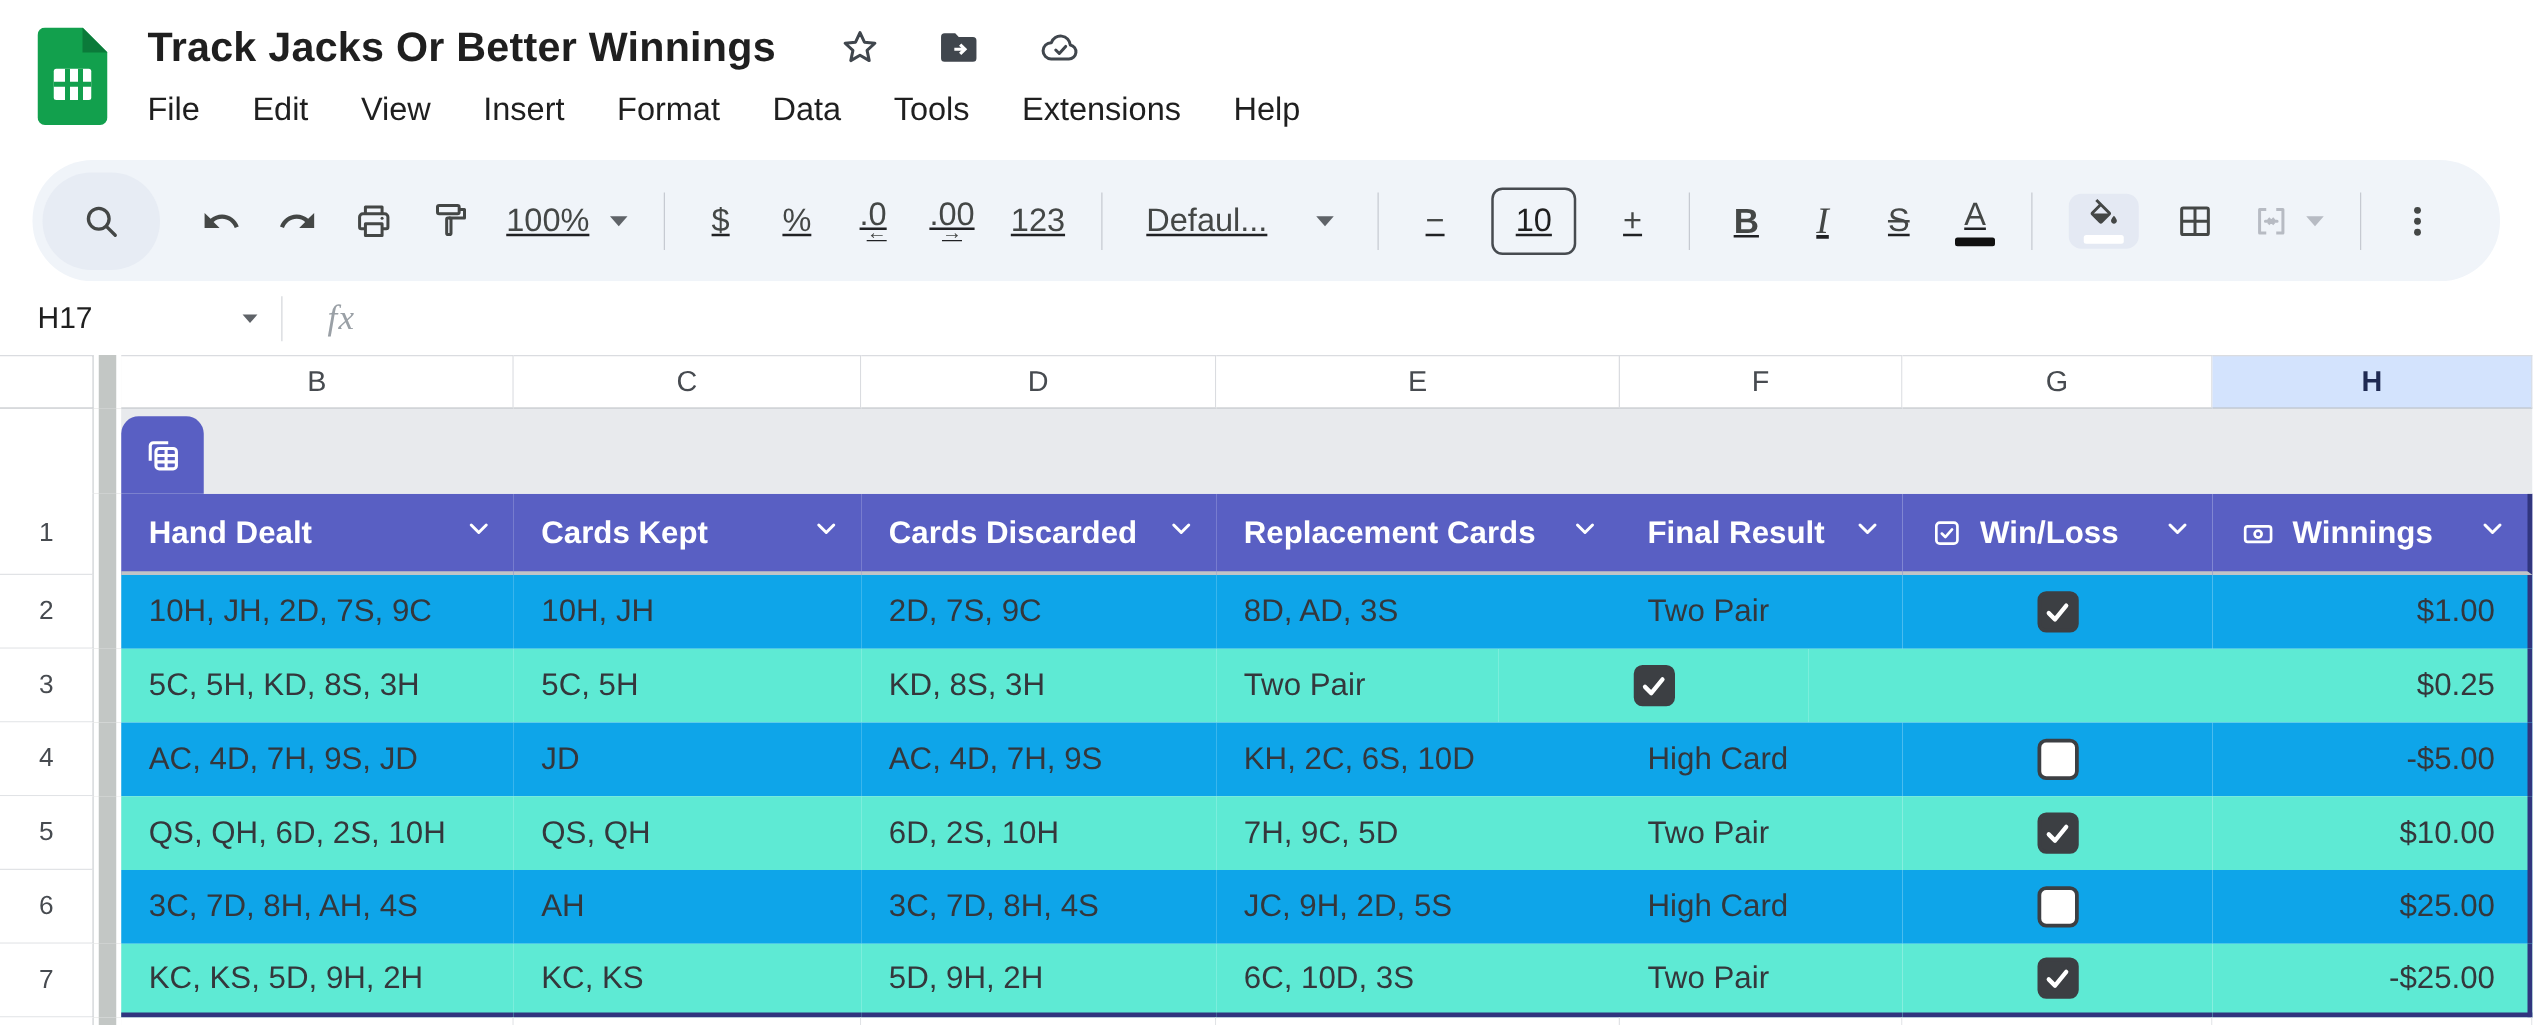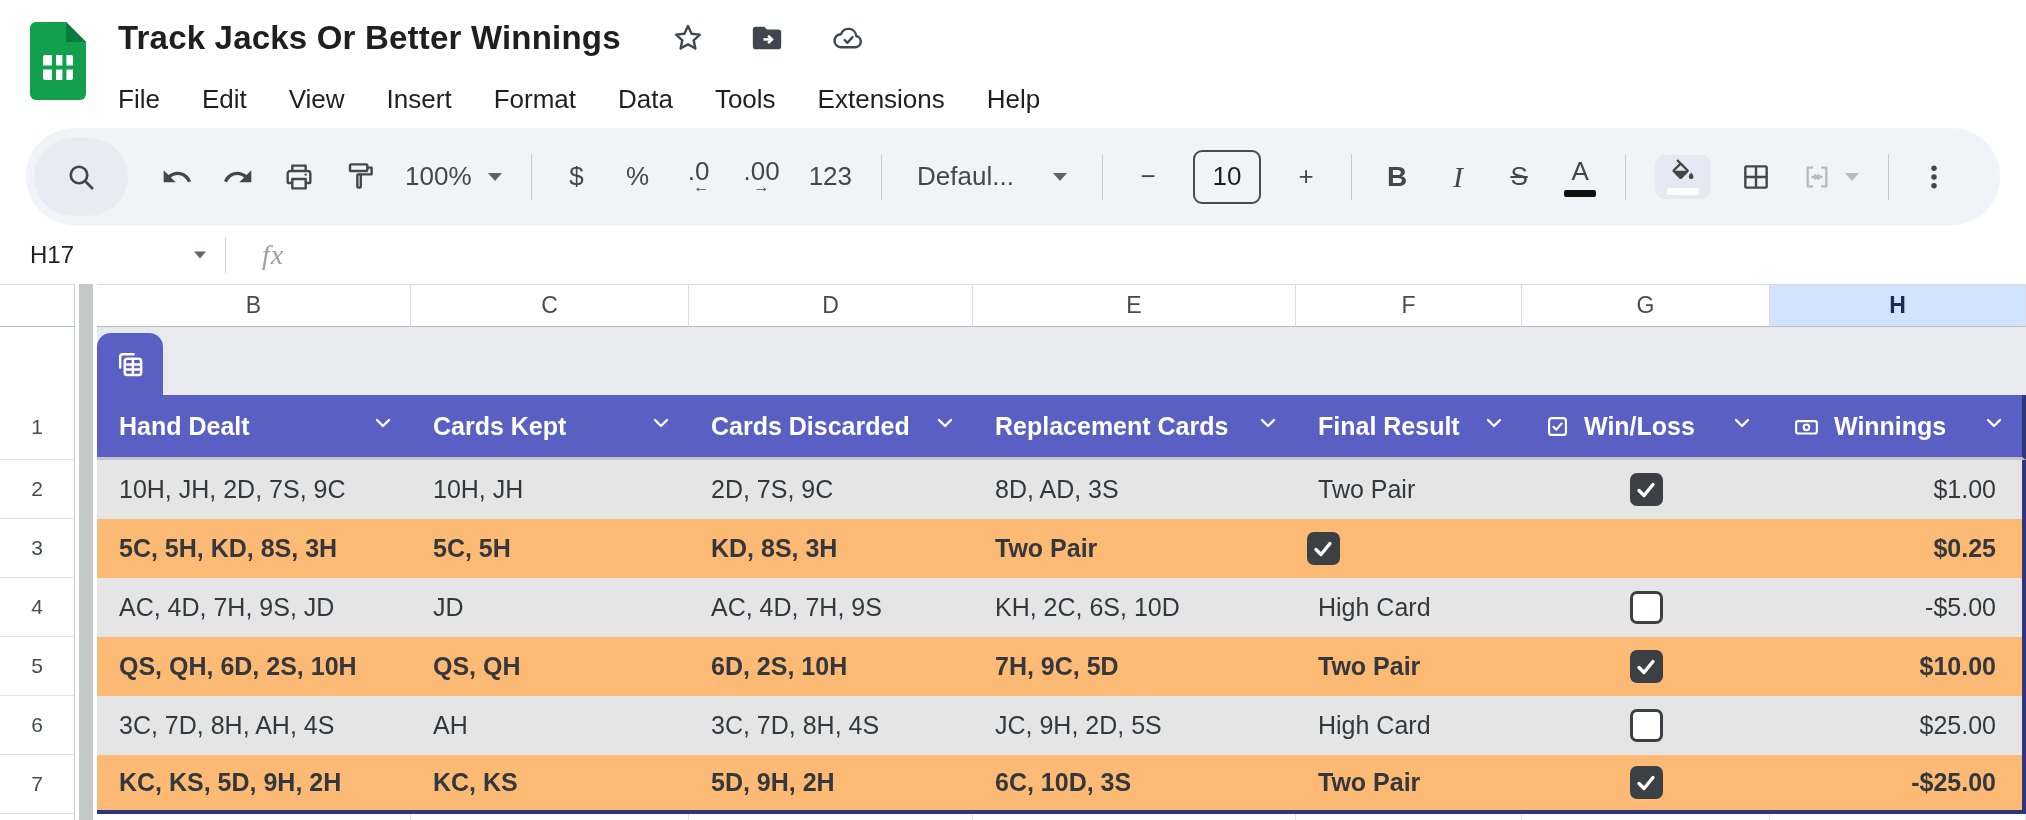--- a/index.html
+++ b/index.html
@@ -9,27 +9,27 @@
     -webkit-font-smoothing:antialiased;
   }
   
   .appbar{position:absolute;top:0;left:0;width:2026px;height:128px;background:#fff;}
   .logo{position:absolute;left:30px;top:22px;width:56px;height:78px;}
   .titleblock{position:absolute;left:118px;top:12px;display:flex;flex-direction:column;}
   .titlerow{display:flex;align-items:center;height:52px;}
   .doc-title{font-size:33px;font-weight:600;color:#1f1f1f;letter-spacing:.2px;}
   .title-icons{display:flex;align-items:center;gap:44px;margin-left:50px;}
   .title-icons svg{display:block;}
-  .menubar{display:flex;gap:42px;margin-top:20px;font-size:26px;color:#1f1f1f;}
+  .menubar{display:flex;gap:42px;margin-top:8px;font-size:26px;color:#1f1f1f;}
   .menu-item{cursor:default;}
   
   .toolbar{
     position:absolute;top:128px;left:26px;width:1974px;height:97px;box-sizing:border-box;
     background:var(--toolbar-bg,#f0f4f9);border-radius:48px;
-    display:flex;align-items:center;gap:29px;padding:0 24px 0 8px;
+    display:flex;align-items:center;gap:29px;padding:0 24px 0 8px;text-decoration:underline;
   }
   .tbtn{display:flex;align-items:center;justify-content:center;min-width:32px;height:58px;
     color:#444746;font-size:26px;white-space:nowrap;}
   .search-btn{background:#e7ecf4;border-radius:40px;width:94px;height:78px;margin-right:4px;}
   .tdiv{width:1px;height:46px;background:#c6cad2;flex:none;}
   .caret{width:0;height:0;border-left:7px solid transparent;border-right:7px solid transparent;
     border-top:8px solid #5f6368;display:inline-block;}
   .caret.dim{border-top-color:#b7bbc3;}
   .zoom-btn{gap:16px;}
   .font-btn{width:150px;justify-content:space-between;padding:0 6px;}
@@ -85,22 +85,22 @@
   .hdr-row>div{box-sizing:border-box;}
   .rowhead{background:#fff;border-right:1px solid #c9ccd0;border-bottom:1px solid #e1e3e6;
     display:flex;align-items:center;justify-content:center;font-size:21px;color:#474b50;box-sizing:border-box;}
   .tcell{background:var(--header-purple,#595fc3);color:#fff;display:flex;align-items:center;
     padding:0 16px 0 22px;font-size:25px;font-weight:600;border-bottom:3px solid #c0c3c7;}
   .tcell .chev{margin-left:auto;}
   .tcell .hicon{margin-right:13px;display:flex;}
   .edgeR{border-right:4px solid var(--table-border,#31357e);}
   .data-row{height:59px;background:#fff;}
   .data-row>div{box-sizing:border-box;}
-  .data-row.alt .dcell{background:#fdba74;font-weight:bold;}
-  .dcell{display:flex;align-items:center;padding-left:22px;font-size:25px;color:#34373c;background:#e5e5e5;}
+  .data-row.alt .dcell{background:#5eead4;}
+  .dcell{display:flex;align-items:center;padding-left:22px;font-size:25px;color:#34373c;background:#0ea5e9;}
   .dcell.center{justify-content:center;padding-left:0;}
   .dcell.num{justify-content:flex-end;padding-left:0;padding-right:26px;}
   .data-row.last .dcell{border-bottom:4px solid var(--table-border,#31357e);}
   .cb{width:33px;height:33px;border-radius:7px;border:3px solid #3c3f43;background:#fff;
     box-sizing:border-box;display:flex;align-items:center;justify-content:center;}
   .cb svg{display:none;}
   .cb.checked{background:#3c3f43;}
   .cb.checked svg{display:block;}
   .sliver-row{height:7px;background:#fff;}
   .sliver-row>div{box-sizing:border-box;}

